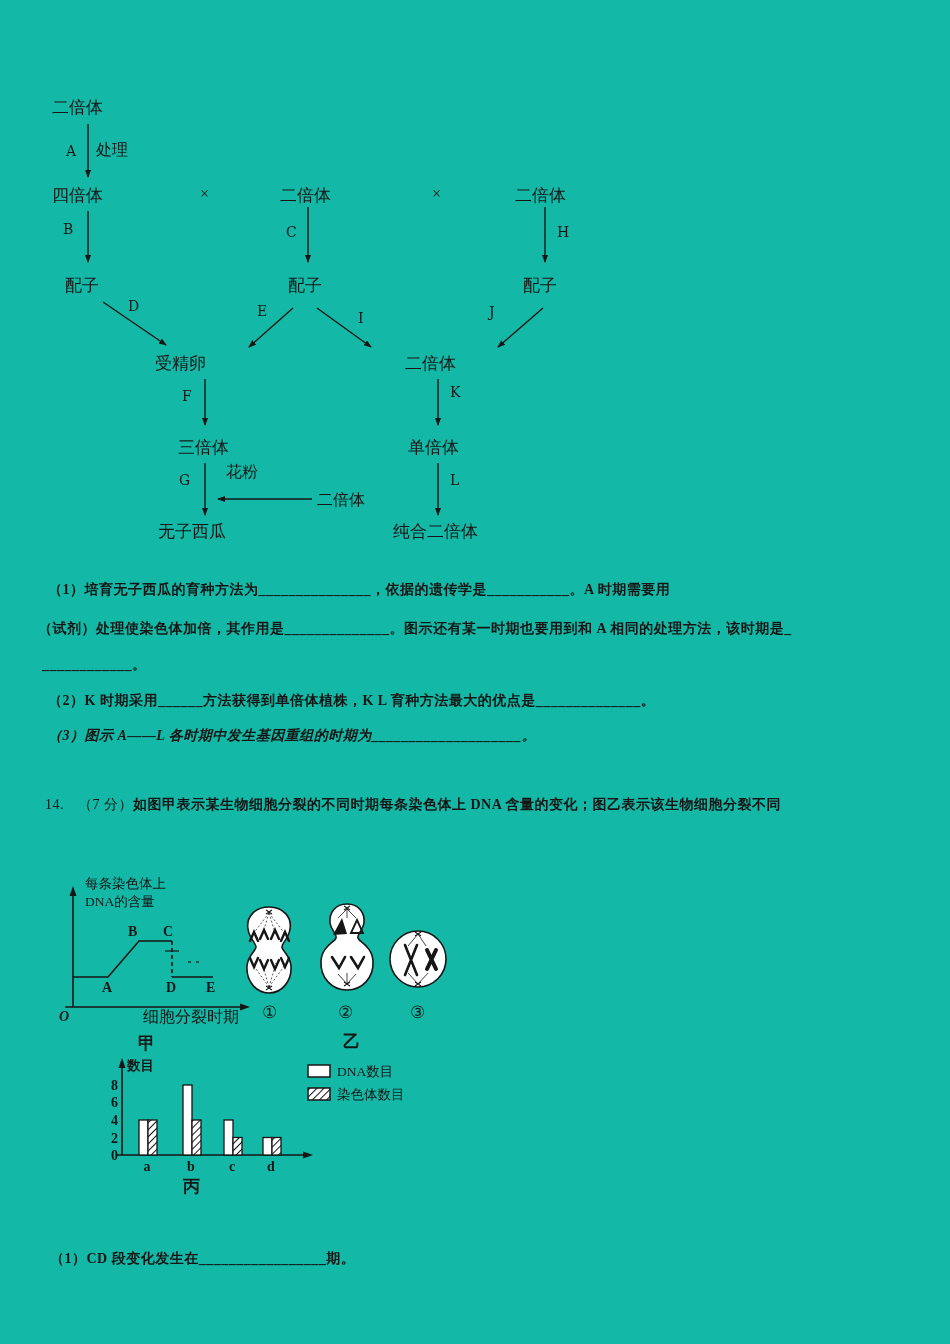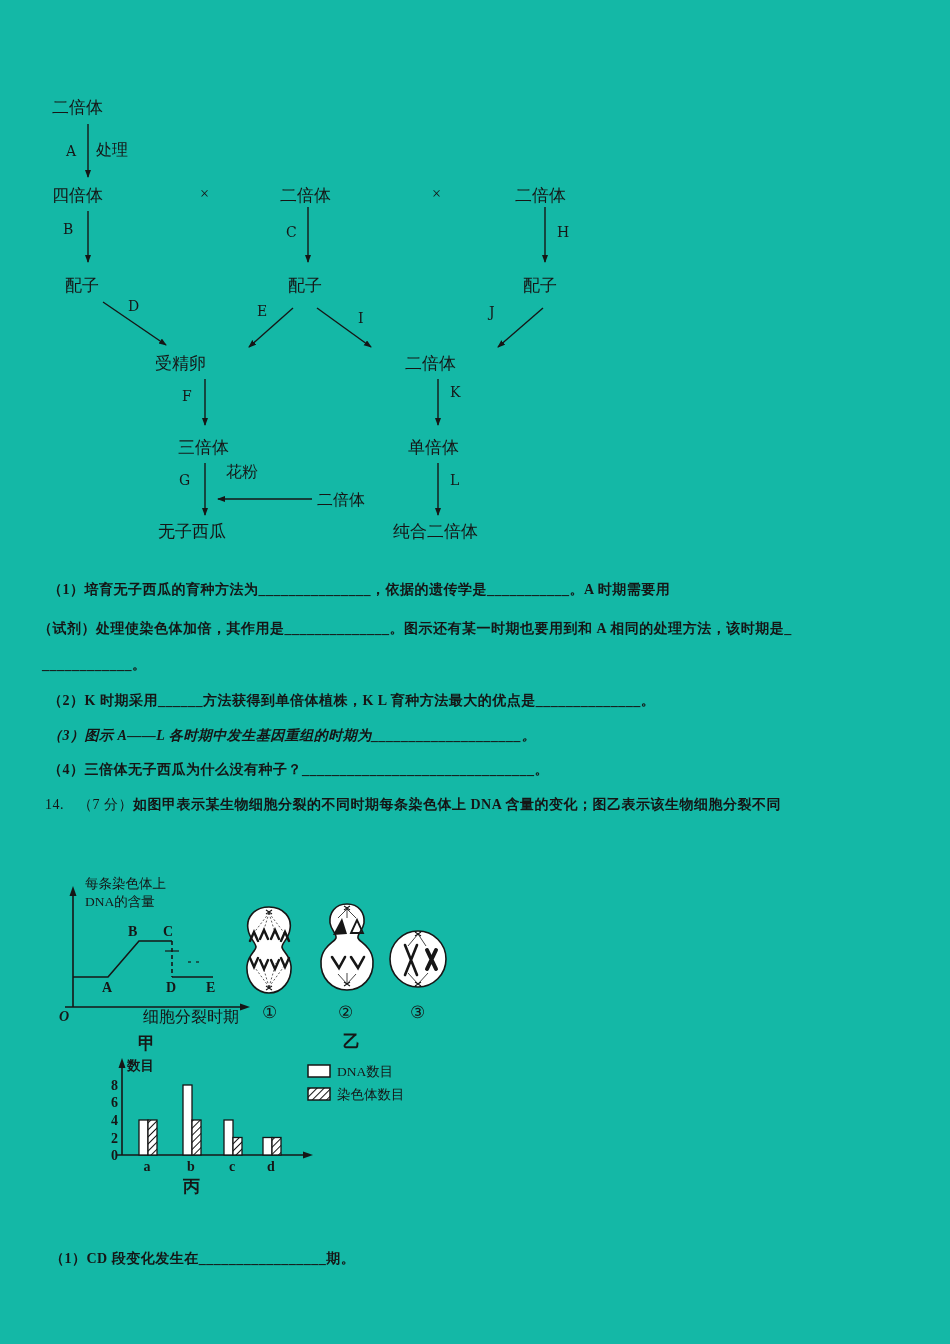--- a/index.html
+++ b/index.html
@@ -92,21 +92,20 @@
 
     <text class="cjk" x="128" y="457">无子西瓜</text>
     <text class="cjk" x="363" y="457">纯合二倍体</text>
   </svg>
 
   <div class="qline" style="left:48px; top:581px;">（1）培育无子西瓜的育种方法为_______________，依据的遗传学是___________。A 时期需要用</div>
   <div class="qline" style="left:38px; top:620px;">（试剂）处理使染色体加倍，其作用是______________。图示还有某一时期也要用到和 A 相同的处理方法，该时期是_</div>
   <div class="qline" style="left:42px; top:656px;">____________。</div>
   <div class="qline" style="left:48px; top:692px;">（2）K 时期采用______方法获得到单倍体植株，K L 育种方法最大的优点是______________。</div>
   <div class="qline" style="left:48px; top:727px;font-style:italic;">（3）图示 A——L 各时期中发生基因重组的时期为____________________。</div>
-  <div class="qline" style="left:48px; top:761px;">（4）三倍体无子西瓜为什么没有种子？_______________________________。</div>
 
   <div class="qline" style="left:45px; top:796px;">
     <span class="plain">14.</span><span class="gap"></span><span class="plain">（7 分）</span><span>如图甲表示某生物细胞分裂的不同时期每条染色体上 DNA 含量的变化；图乙表示该生物细胞分裂不同</span>
   </div>
 
   <svg style="position:absolute; left:58px; top:872px;" width="210" height="182" viewBox="0 0 210 182">
     <g stroke="#161616" stroke-width="1.6" fill="none">
       <line x1="15" y1="135" x2="15" y2="20"></line>
       <path d="M15,14 L11.5,24 L18.5,24 Z" fill="#161616" stroke="none"></path>
       <line x1="7" y1="135" x2="186" y2="135"></line>

